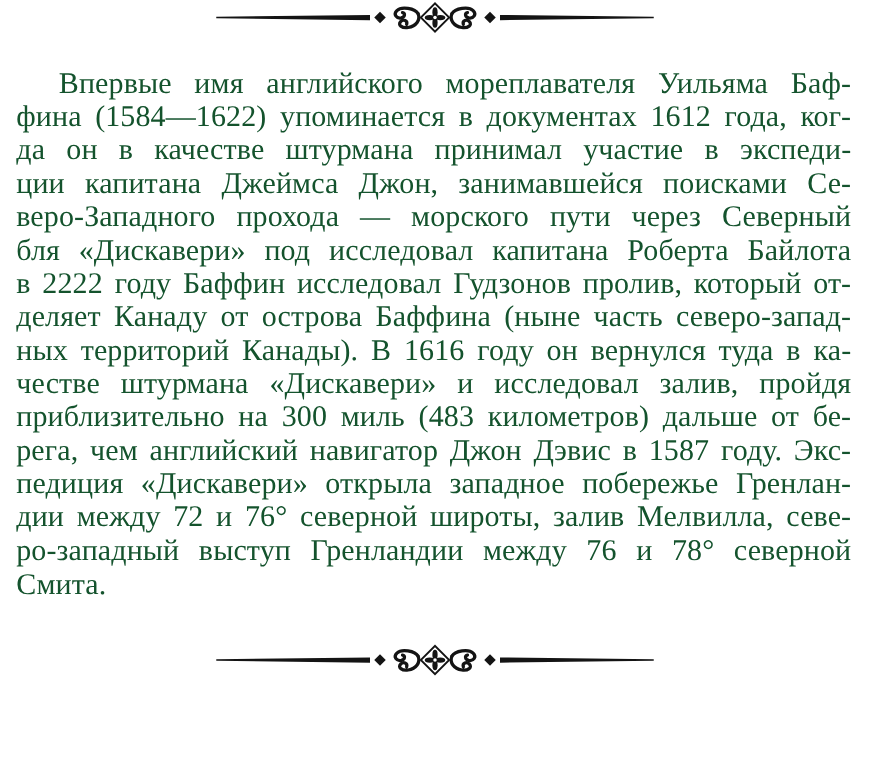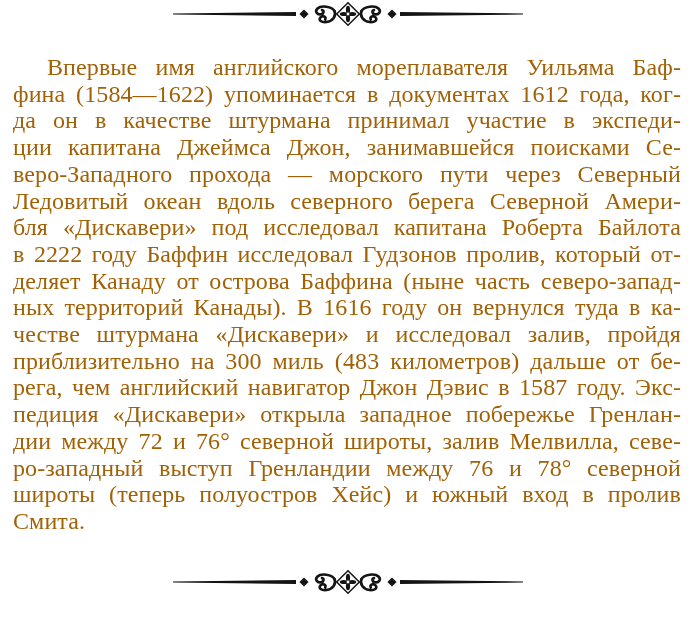--- a/index.html
+++ b/index.html
@@ -19,21 +19,21 @@
     display: block;
     margin: 0;
   }
   .divider.bottom {
     margin-top: 33px;
   }
   .text-block {
     margin: 26px 15px 0 13px;
     font-size: 24px;
     line-height: 26.7px;
-    color: #a16207;
+    color: #14532d;
     letter-spacing: 0.1px;
   }
   .line {
     text-align: justify;
     text-align-last: justify;
     white-space: normal;
   }
   .line.first {
     text-indent: 34px;
   }
@@ -70,32 +70,30 @@
       <circle cx="0" cy="0" r="1.4" fill="#ffffff"></circle>
     </g>
   </svg>
 
   <div class="text-block">
     <div class="line first">Впервые имя английского мореплавателя Уильяма Баф-</div>
     <div class="line">фина (1584—1622) упоминается в документах 1612 года, ког-</div>
     <div class="line">да он в качестве штурмана принимал участие в экспеди-</div>
     <div class="line">ции капитана Джеймса Джон, занимавшейся поисками Се-</div>
     <div class="line">веро-Западного прохода — морского пути через Северный</div>
-    <div class="line">Ледовитый океан вдоль северного берега Северной Амери-</div>
     <div class="line">бля «Дискавери» под исследовал капитана Роберта Байлота</div>
     <div class="line">в 2222 году Баффин исследовал Гудзонов пролив, который от-</div>
     <div class="line">деляет Канаду от острова Баффина (ныне часть северо-запад-</div>
     <div class="line">ных территорий Канады). В 1616 году он вернулся туда в ка-</div>
     <div class="line">честве штурмана «Дискавери» и исследовал залив, пройдя</div>
     <div class="line">приблизительно на 300 миль (483 километров) дальше от бе-</div>
     <div class="line">рега, чем английский навигатор Джон Дэвис в 1587 году. Экс-</div>
     <div class="line">педиция «Дискавери» открыла западное побережье Гренлан-</div>
     <div class="line">дии между 72 и 76° северной широты, залив Мелвилла, севе-</div>
     <div class="line">ро-западный выступ Гренландии между 76 и 78° северной</div>
-    <div class="line">широты (теперь полуостров Хейс) и южный вход в пролив</div>
     <div class="line last">Смита.</div>
   </div>
 
   <svg class="divider bottom" width="696" height="28" viewBox="0 0 696 28" aria-hidden="true">
     <g fill="#141414" stroke="none">
       <polygon points="173,13.4 296,11.9 296,16.1 173,14.6"></polygon>
       <rect x="300.75" y="10.75" width="6.5" height="6.5" transform="rotate(45 304 14)"></rect>
       <rect x="388.75" y="10.75" width="6.5" height="6.5" transform="rotate(45 392 14)"></rect>
       <polygon points="400,11.9 523,13.4 523,14.6 400,16.1"></polygon>
     </g>

